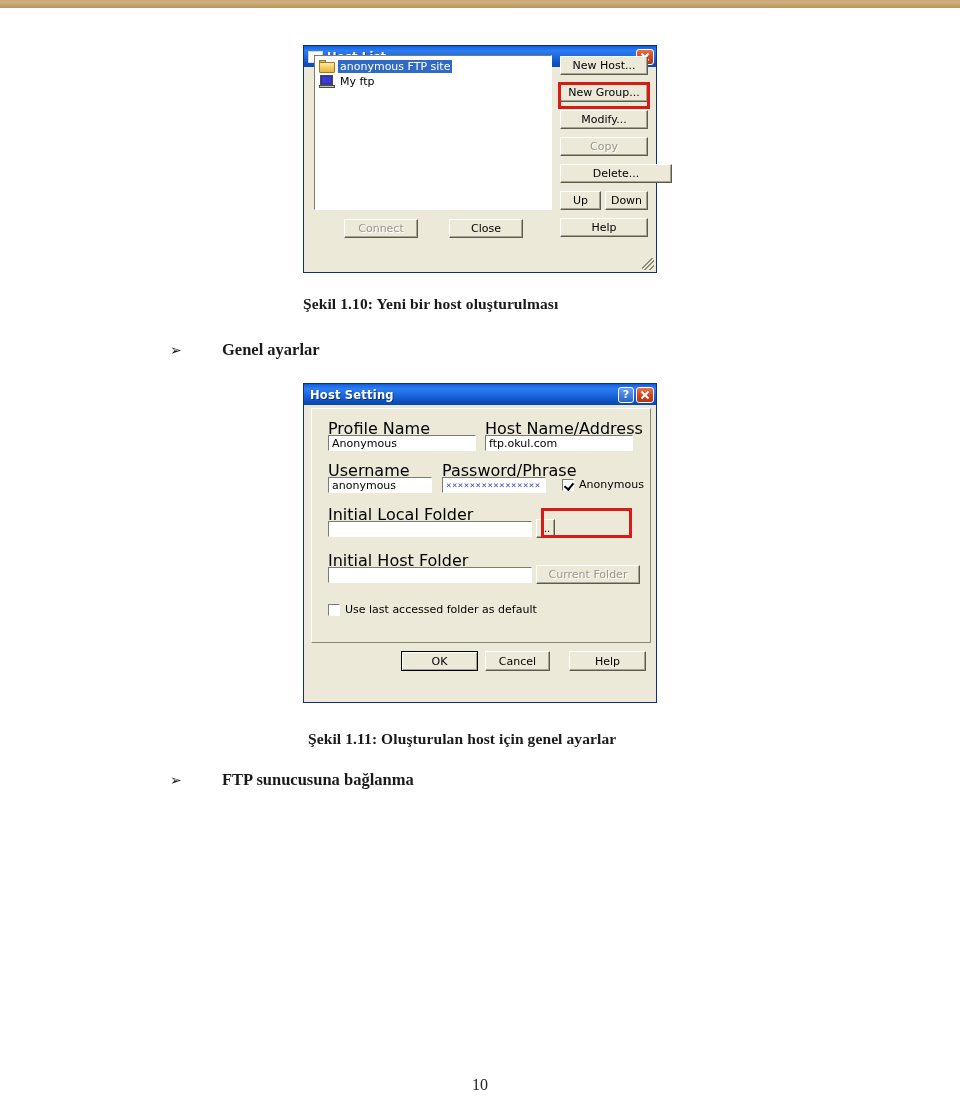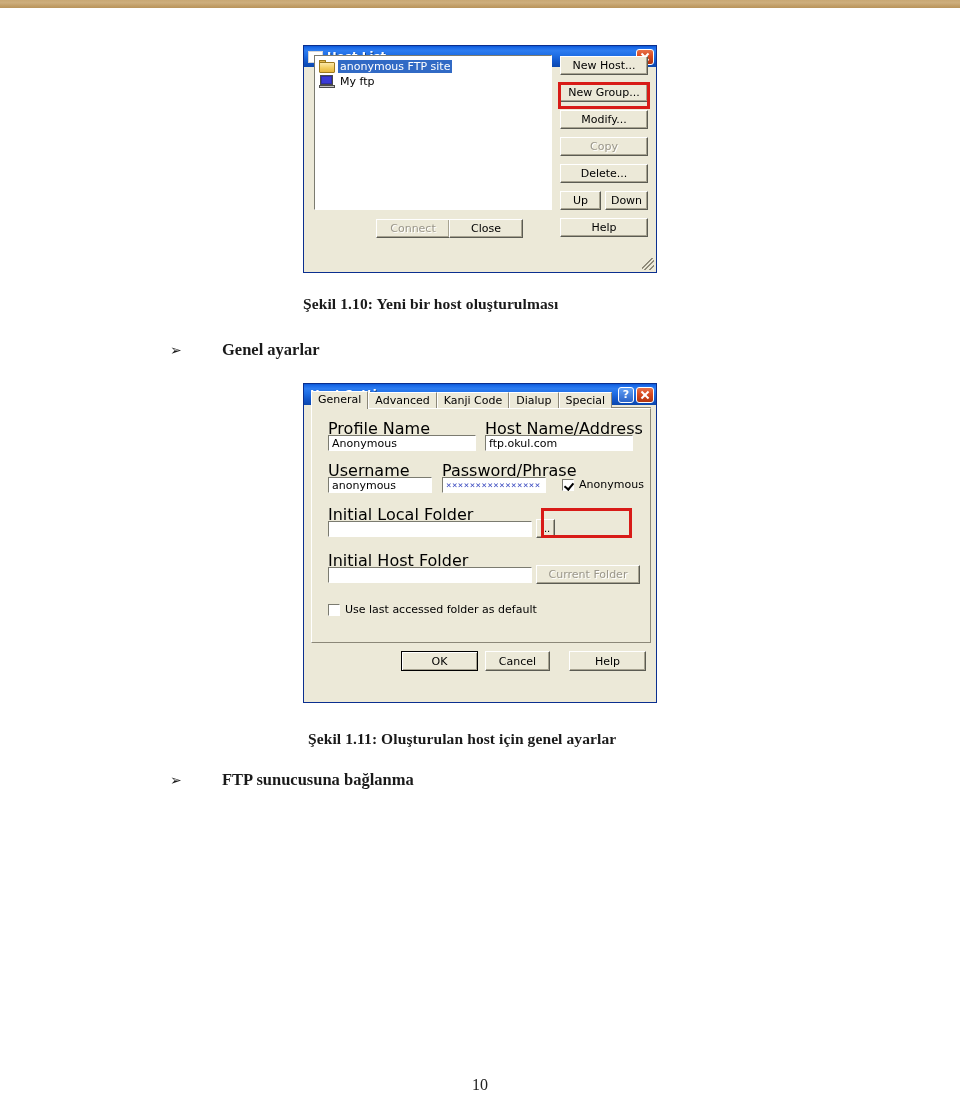--- a/index.html
+++ b/index.html
@@ -402,26 +402,26 @@
           <span class="base"></span>
       </span>
       <span class="lb-text">My ftp</span>
     </div>
   </div>
 
   <div class="w-btn hl-btn" style="left:256px; top:10px; width:88px; height:19px;">New Host...</div>
   <div class="w-btn hl-btn" style="left:256px; top:37px; width:88px; height:19px;">New Group...</div>
   <div class="w-btn hl-btn" style="left:256px; top:64px; width:88px; height:19px;">Modify...</div>
   <div class="w-btn hl-btn disabled" style="left:256px; top:91px; width:88px; height:19px;">Copy</div>
-  <div class="w-btn hl-btn" style="left:256px; top:118px; width:88px; height:19px;">Delete...</div>
+  <div class="w-btn hl-btn" style="left:256px; top:118px; width:112px; height:19px;">Delete...</div>
   <div class="w-btn hl-btn" style="left:256px; top:145px; width:41px; height:19px;">Up</div>
   <div class="w-btn hl-btn" style="left:301px; top:145px; width:43px; height:19px;">Down</div>
   <div class="w-btn hl-btn" style="left:256px; top:172px; width:88px; height:19px;">Help</div>
 
-  <div class="w-btn hl-btn disabled" style="left:40px; top:173px; width:74px; height:19px;margin-left:32px;">Connect</div>
+  <div class="w-btn hl-btn disabled" style="left:40px; top:173px; width:74px; height:19px;">Connect</div>
   <div class="w-btn hl-btn" style="left:145px; top:173px; width:74px; height:19px;">Close</div>
 
   <div id="host-list-grip"></div>
 </div>
 
 <div class="redbox" style="left:558px; top:82px; width:92px; height:27px;"></div>
 
 <div class="doc-caption" style="left:303px; top:295px;">Şekil 1.10: Yeni bir host oluşturulması</div>
 
 <div class="bullet-row" style="left:170px; top:340px;">
@@ -432,28 +432,20 @@
 <div class="win-dialog" id="host-setting-dialog">
 
   <div class="win-titlebar">
     <span class="win-title-text" style="margin-left:2px;">Host Setting</span>
     <span class="win-titlebtns">
       <span class="btn-help-sq">?</span>
       <span class="btn-close-sq"></span>
     </span>
   </div>
 
-  <div id="hs-tabstrip">
-    <div class="hs-tab active">General</div>
-    <div class="hs-tab">Advanced</div>
-    <div class="hs-tab">Kanji Code</div>
-    <div class="hs-tab">Dialup</div>
-    <div class="hs-tab">Special</div>
-    <div class="hs-tab-filler"></div>
-  </div>
 
   <div id="hs-panel">
 
     <div class="w-label" style="left:16px; top:10px;">Profile Name</div>
     <div class="w-field" style="position:absolute; left:16px; top:26px; width:148px; height:16px;">Anonymous</div>
 
     <div class="w-label" style="left:173px; top:10px;">Host Name/Address</div>
     <div class="w-field" style="position:absolute; left:173px; top:26px; width:148px; height:16px;">ftp.okul.com</div>
 
     <div class="w-label" style="left:16px; top:52px;">Username</div>

